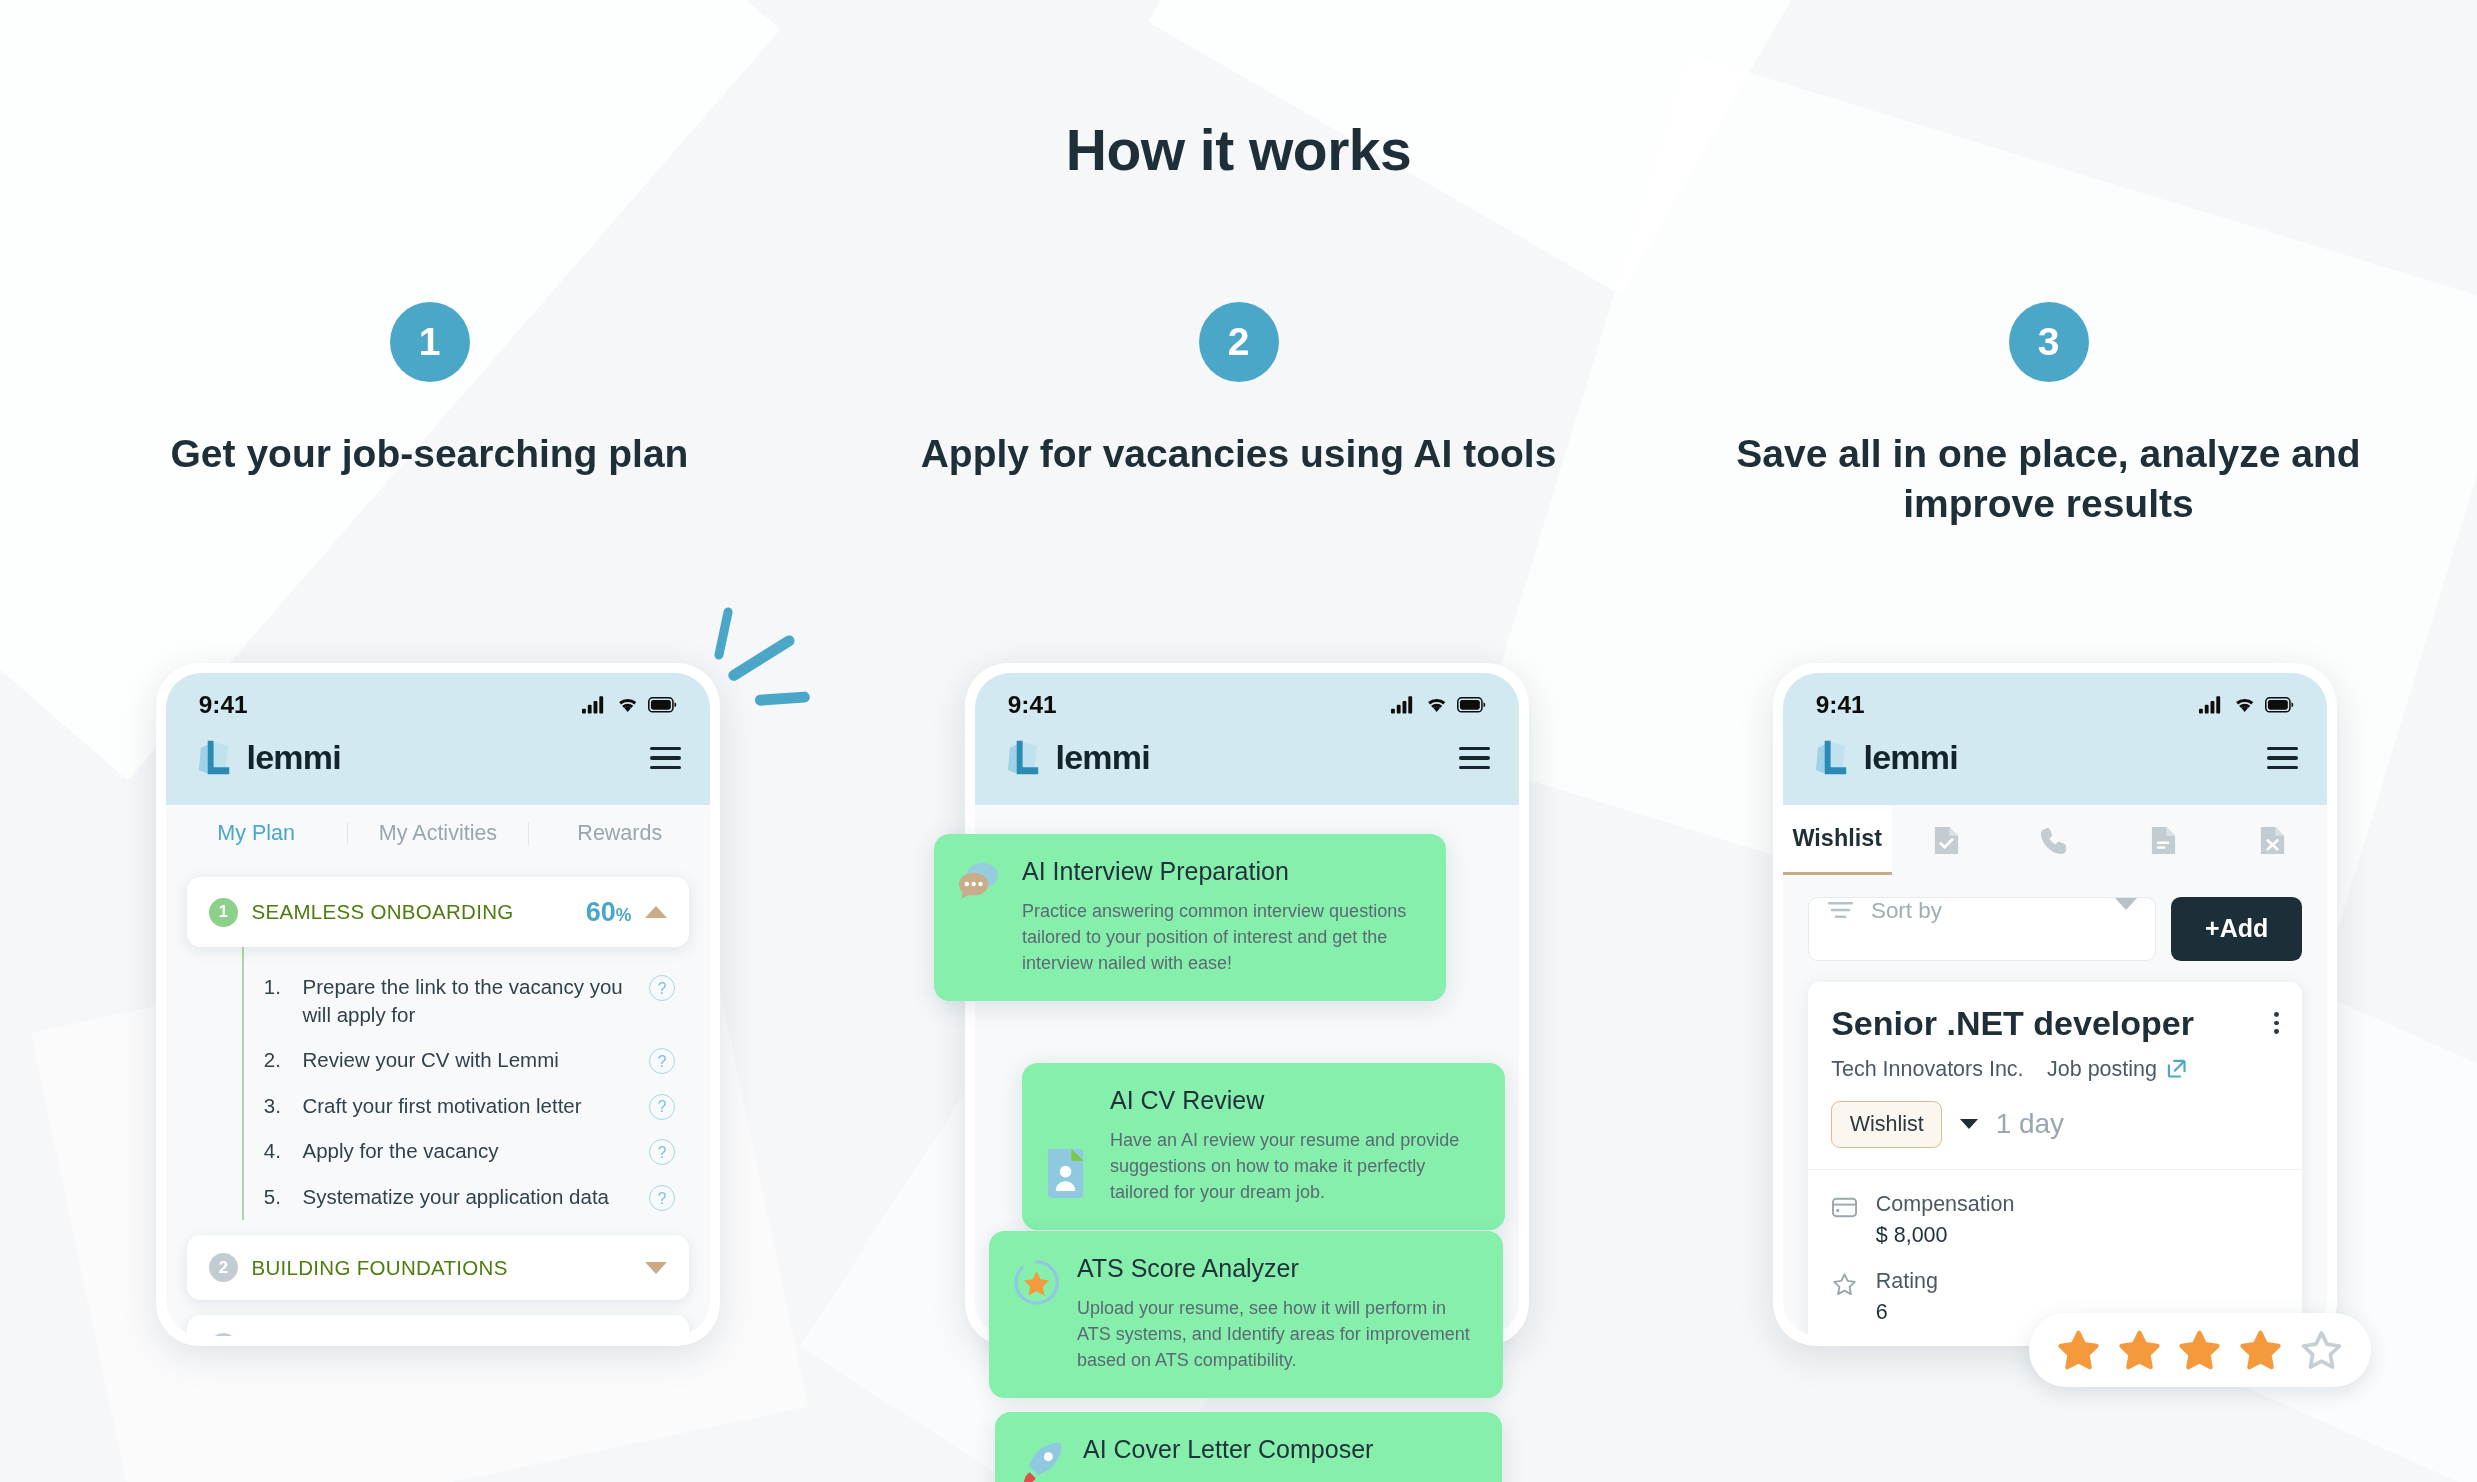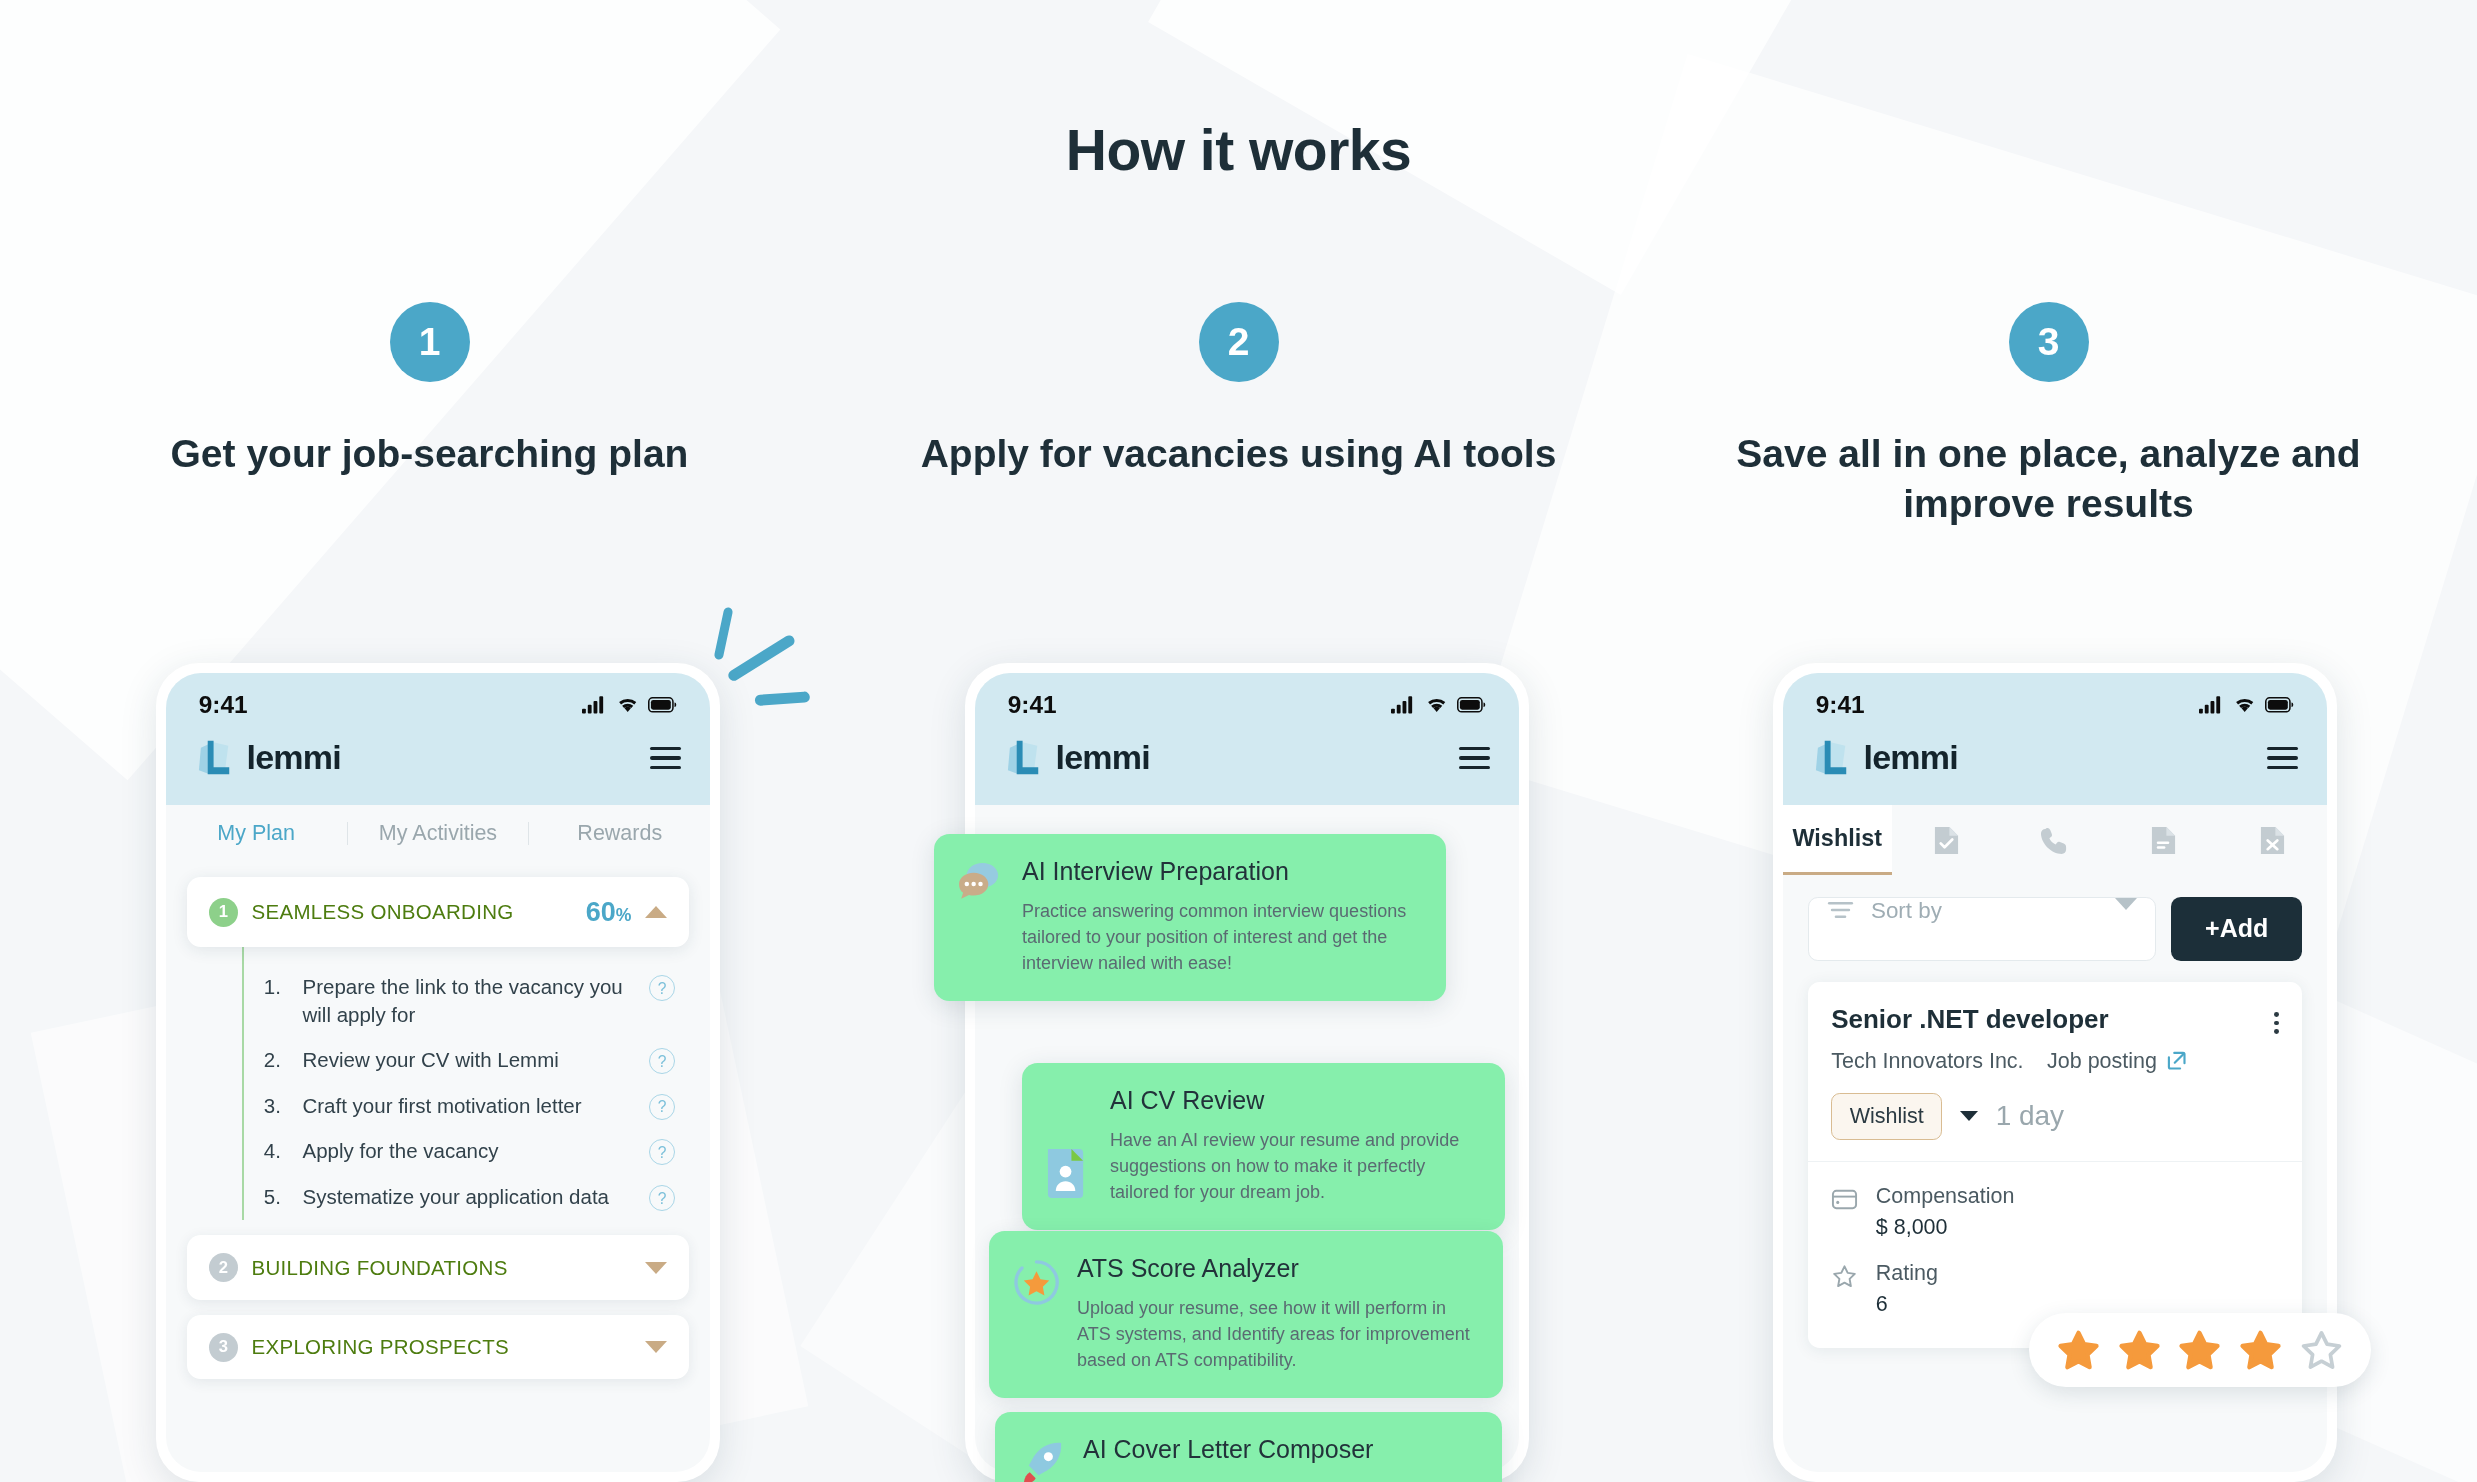--- a/index.html
+++ b/index.html
@@ -40,21 +40,21 @@
     margin: 0 auto;
   }
   .step-head {
     margin-top: 47px; text-align: center;
     font-size: 39px; font-weight: bold; line-height: 1.28;
     color: #1e2f38;
   }
 
   
   .phone {
-    position: absolute; width: 564px; height: 819px;
+    position: absolute; width: 564px; height: 683px;
     background: #fff; border-radius: 43px;
     padding: 9.8px;
     box-shadow: 0 9.8px 37px rgba(30,60,80,.13);
     overflow: hidden;
   }
   .phone-1 { left: 156px; top: 663px; }
   .phone-2 { left: 965px; top: 663px; }
   .phone-3 { left: 1773px; top: 663px; }
   .screen {
     width: 100%; height: 100%; border-radius: 35px;
@@ -158,21 +158,21 @@
     width: 131px; height: 64px; background: #1c2f39; color: #fff;
     border-radius: 9.8px; font-size: 25px; font-weight: bold;
     display: flex; align-items: center; justify-content: center;
   }
   .job-card {
     margin: 21.5px 25px 0 25px; background: #fff; border-radius: 11.7px;
     box-shadow: 0 2.9px 15.6px rgba(30,60,80,.08);
   }
   .jc-top { padding: 21.5px 23.4px 21.5px 23.4px; border-bottom: 1px solid #eef2f4; }
   .jc-head { display: flex; align-items: flex-start; }
-  .jc-title { flex: 1; font-size: 26px; font-weight: bold; color: #1e2f38; }
+  .jc-title { flex: 1; font-size: 34px; font-weight: bold; color: #1e2f38; }
   .kebab { display:flex; flex-direction:column; gap:3.9px; padding-top:7.8px; }
   .kebab i { width: 4.9px; height: 4.9px; border-radius: 50%; background: #2b3a42; display:block; }
   .jc-sub { display: flex; align-items: center; gap: 23.4px; margin-top: 13.7px; font-size: 21.5px; color: #4b5a62; }
   .jc-link { display: flex; align-items: center; gap: 7.8px; }
   .jc-row2 { display: flex; align-items: center; gap: 17.6px; margin-top: 19.5px; }
   .pill {
     border: 1.5px solid #d9bc92; background: #fbf6ef; color: #2b3a42;
     border-radius: 8.8px; padding: 9.8px 17.6px; font-size: 21.5px;
   }
   .tri-down { width:0;height:0;border-left:9.8px solid transparent;border-right:9.8px solid transparent;border-top:10.7px solid #1e2f38; }

